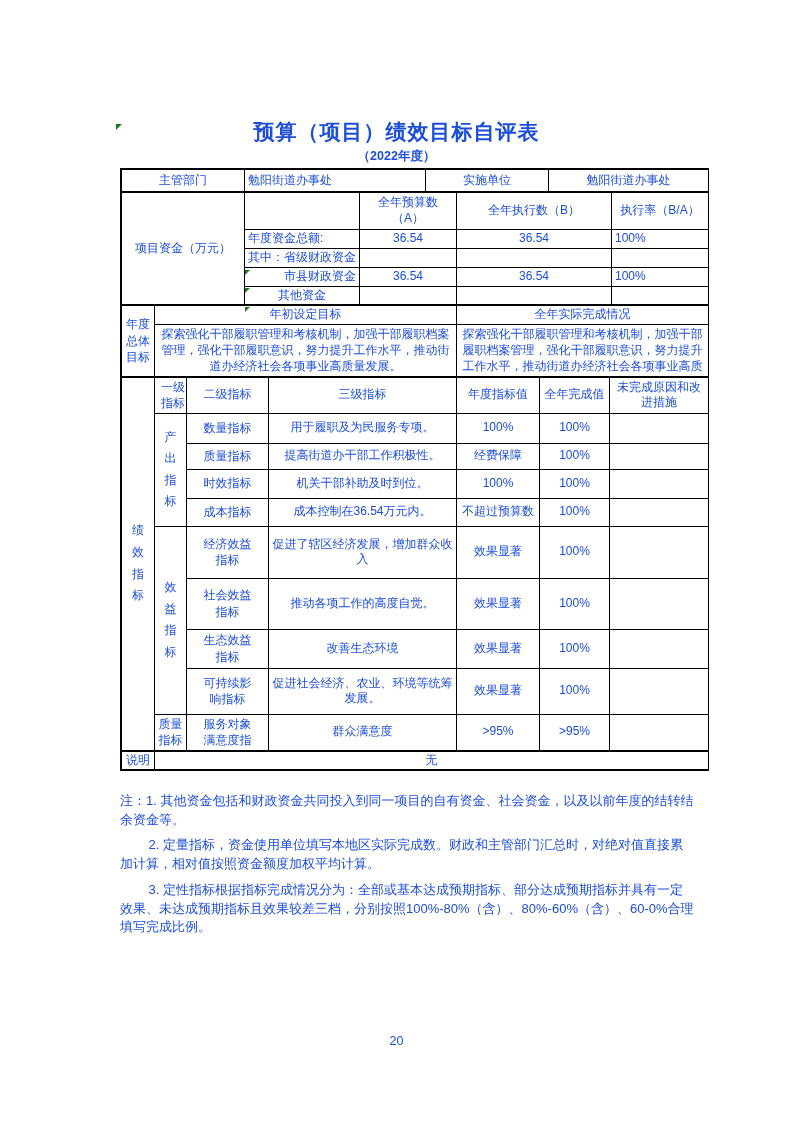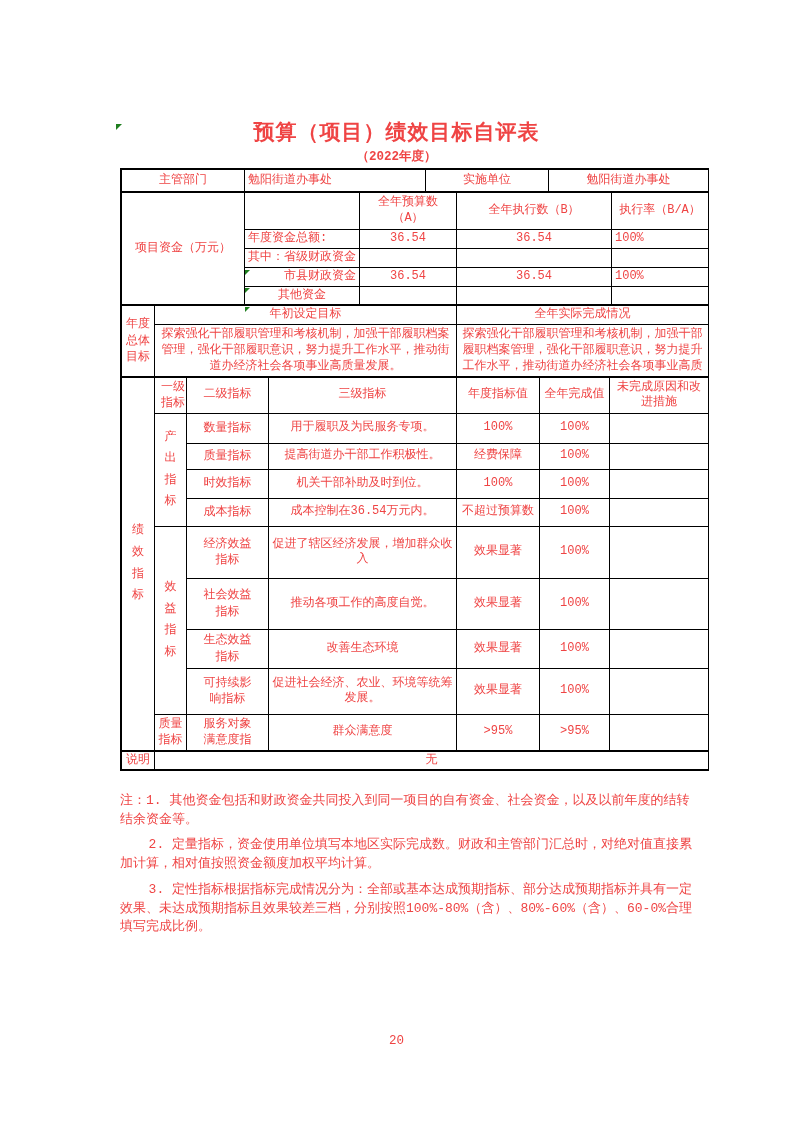--- a/index.html
+++ b/index.html
@@ -1,17 +1,17 @@
 <!DOCTYPE html>
 <html><head>
 <meta charset="utf-8">
 <style>
   html,body{margin:0;padding:0;background:#ffffff;}
   .page{position:relative;width:793px;height:1122px;background:#ffffff;overflow:hidden;
-        font-family:Liberation Mono, monospace;color:#ef4444;}
+        font-family:Liberation Sans, sans-serif;color:#1d4ed8;}
   .title{position:absolute;left:0;top:118px;width:793px;text-align:center;
          font-size:21px;font-weight:bold;letter-spacing:1px;}
   .subtitle{position:absolute;left:0;top:148px;width:793px;text-align:center;
             font-size:12.5px;font-weight:bold;}
   .tablewrap{position:absolute;left:120px;top:168px;width:587px;border:1px solid #000;}
   table{border-collapse:collapse;table-layout:fixed;width:587px;}
   td{border:1px solid #000;font-size:12px;text-align:center;vertical-align:middle;
      padding:1px 3px;overflow:hidden;line-height:1.3;box-sizing:border-box;}
   td.left{text-align:left;}
   td.right{text-align:right;}

